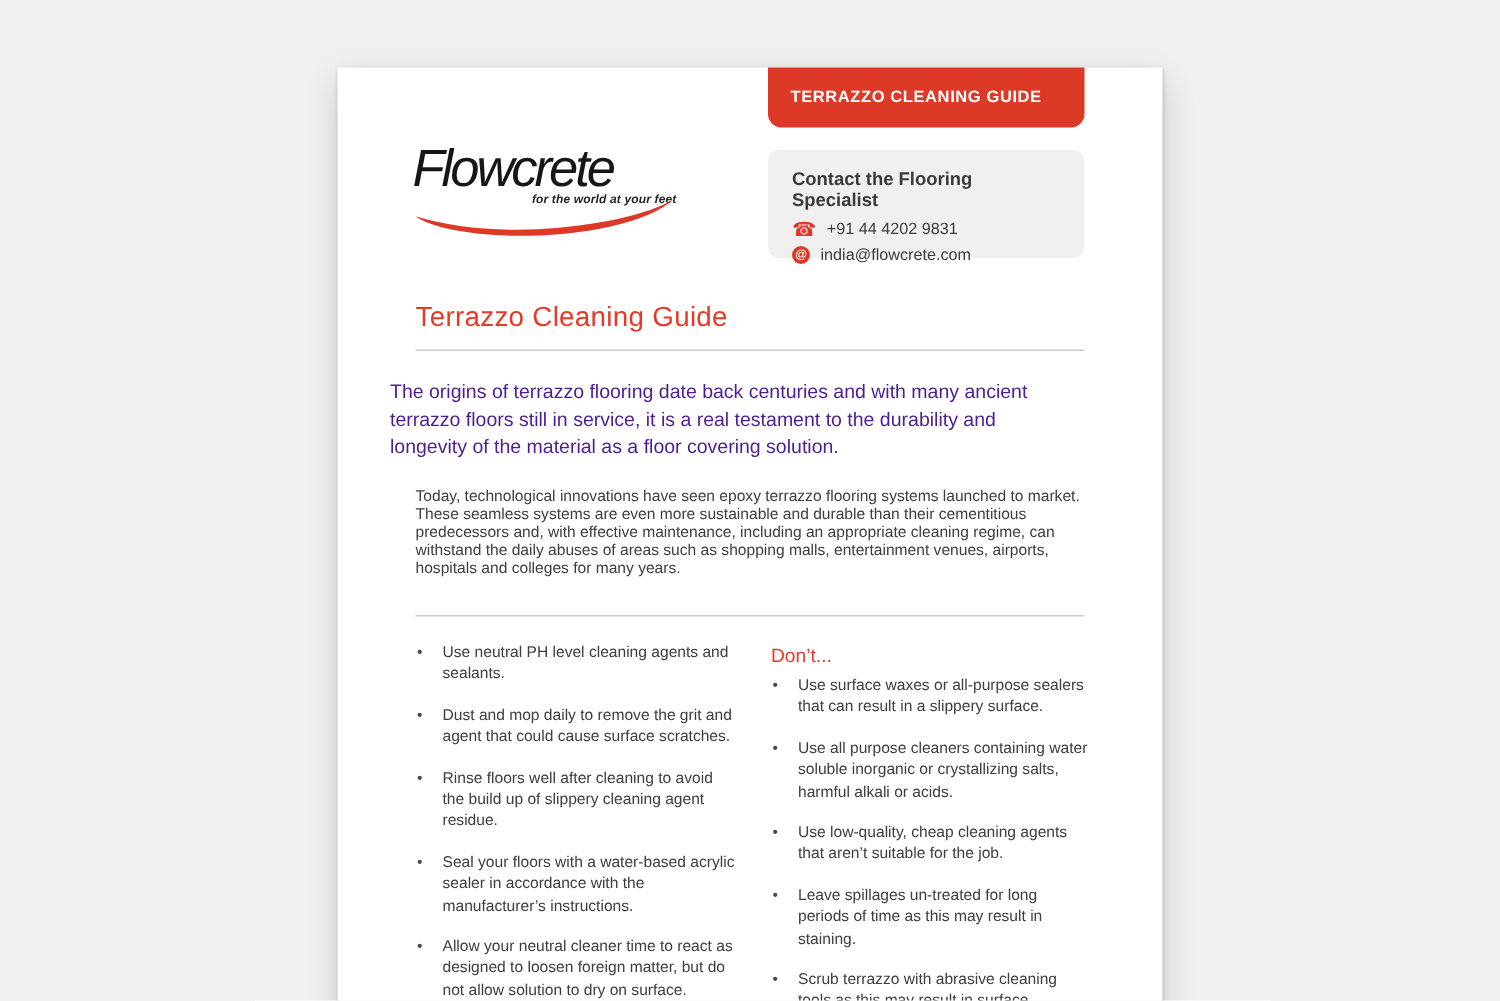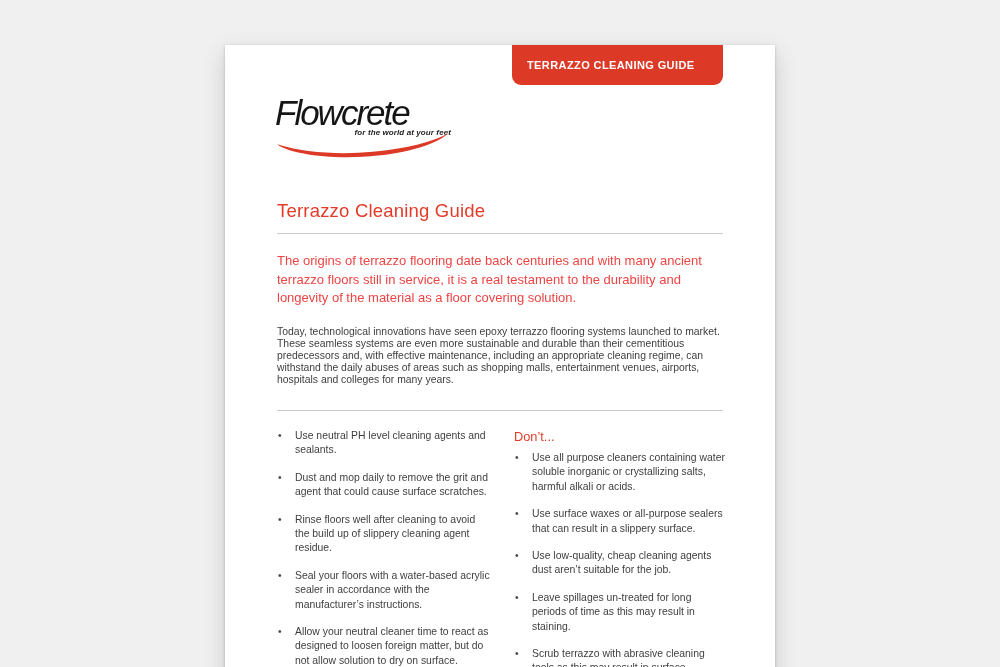--- a/index.html
+++ b/index.html
@@ -41,22 +41,22 @@
   .email-glyph {
     width:12px; height:12px; border-radius:50%; background:#dc3a27; color:#ffffff;
     font-size:8px; font-weight:bold; line-height:12px; text-align:center; margin-right:7px;
   }
   
   .doc-title { position:absolute; left:52px; top:155px; font-size:18.5px; color:#e33b28; letter-spacing:.2px; }
   .divider { position:absolute; left:52px; width:446px; border-top:1px solid #cbcbcb; }
   .divider-1 { top:188px; }
   .divider-2 { top:365px; }
   .intro {
-    position:absolute; left:52px; top:207px; width:456px;
-    font-size:13px; line-height:18.6px; color:#ef4444;
+    position:absolute; left:35px; top:207px; width:456px;
+    font-size:13px; line-height:18.6px; color:#4c1d95;
   }
   .body-para {
     position:absolute; left:52px; top:281px; width:452px;
     font-size:10.4px; line-height:12px; color:#3e3e3e;
   }
   .columns { position:absolute; left:52px; top:384px; width:450px; display:flex; }
   .col { width:214px; }
   .col + .col { margin-left:23px; width:213px; }
   .col-heading { font-size:12.8px; color:#e33b28; margin-bottom:7px; }
   ul.bullets { list-style:none; }
@@ -76,20 +76,31 @@
   </div>
 
   <div class="logo">
     <div class="logo-word">Flowcrete</div>
     <div class="logo-tagline">for the world at your feet</div>
     <svg class="logo-swoosh" viewBox="0 0 176 34" preserveAspectRatio="none">
       <path d="M2 16 C 36 30, 84 31, 126 21 C 149 15.5, 166 8, 174 1 C 158 21, 114 33, 72 33 C 40 33, 12 26, 2 16 Z" fill="#dc3a27"></path>
     </svg>
   </div>
 
+  <div class="contact">
+    <div class="contact-heading">Contact the Flooring Specialist</div>
+    <a class="contact-row" href="#">
+      <span class="phone-glyph">☎</span>
+      <span>+91 44 4202 9831</span>
+    </a>
+    <a class="contact-row" href="#">
+      <span class="email-glyph">@</span>
+      <span>india@flowcrete.com</span>
+    </a>
+  </div>
 
   <h1 class="doc-title" style="font-weight:normal;">Terrazzo Cleaning Guide</h1>
 
   <div class="divider divider-1"></div>
 
   <p class="intro">The origins of terrazzo flooring date back centuries and with many ancient terrazzo floors still in service, it is a real testament to the durability and longevity of the material as a floor covering solution.</p>
 
   <p class="body-para">Today, technological innovations have seen epoxy terrazzo flooring systems launched to market. These seamless systems are even more sustainable and durable than their cementitious predecessors and, with effective maintenance, including an appropriate cleaning regime, can withstand the daily abuses of areas such as shopping malls, entertainment venues, airports, hospitals and colleges for many years.</p>
 
   <div class="divider divider-2"></div>
@@ -107,25 +118,25 @@
           <li><span>Seal your floors with a water-based acrylic sealer in accordance with the manufacturer’s instructions.</span></li>
 
           <li><span>Allow your neutral cleaner time to react as designed to loosen foreign matter, but do not allow solution to dry on surface.</span></li>
 
         </ul>
     </div>
     <div class="col">
       <div class="col-heading">Don’t...</div>
       <ul class="bullets">
 
+          <li><span>Use surface waxes or all-purpose sealers that can result in a slippery surface.</span></li>
+
           <li><span>Use all purpose cleaners containing water soluble inorganic or crystallizing salts, harmful alkali or acids.</span></li>
 
-          <li><span>Use surface waxes or all-purpose sealers that can result in a slippery surface.</span></li>
-
-          <li><span>Use low-quality, cheap cleaning agents dust aren’t suitable for the job.</span></li>
+          <li><span>Use low-quality, cheap cleaning agents that aren’t suitable for the job.</span></li>
 
           <li><span>Leave spillages un-treated for long periods of time as this may result in staining.</span></li>
 
           <li><span>Scrub terrazzo with abrasive cleaning tools as this may result in surface damage.</span></li>
 
         </ul>
     </div>
   </div>
 
 </div>

